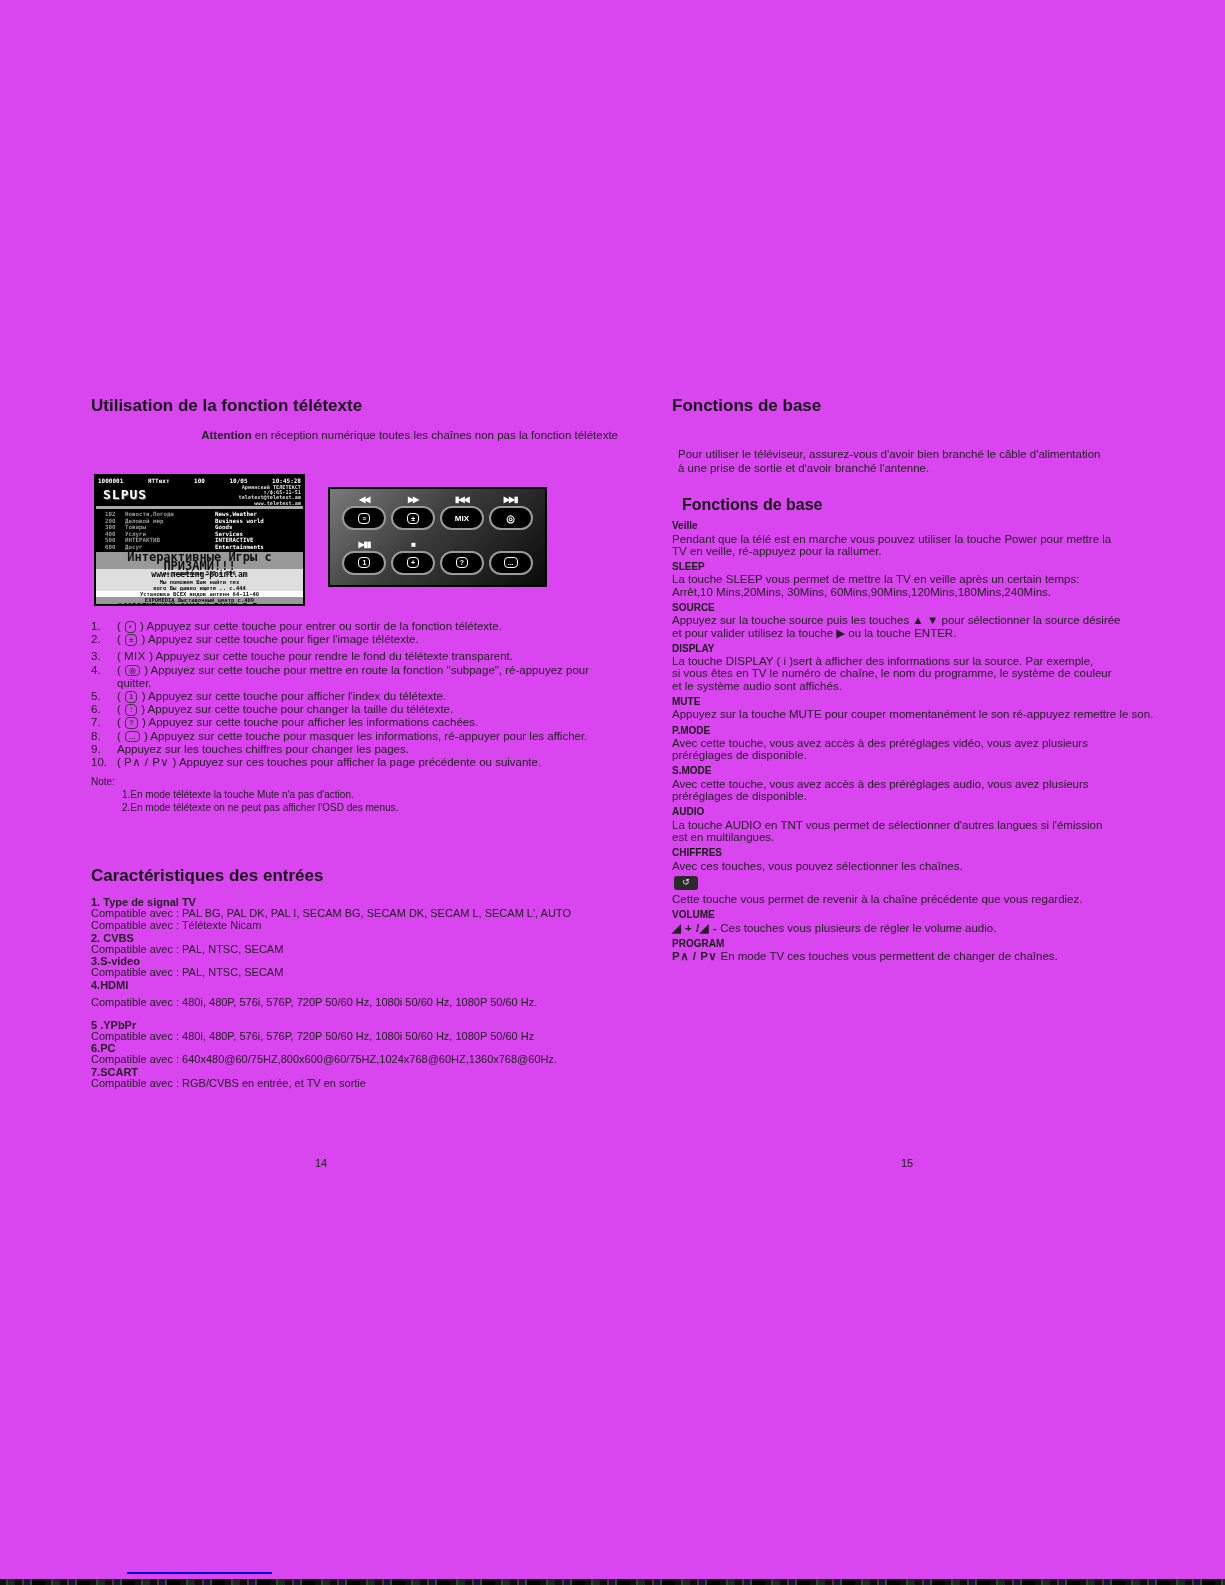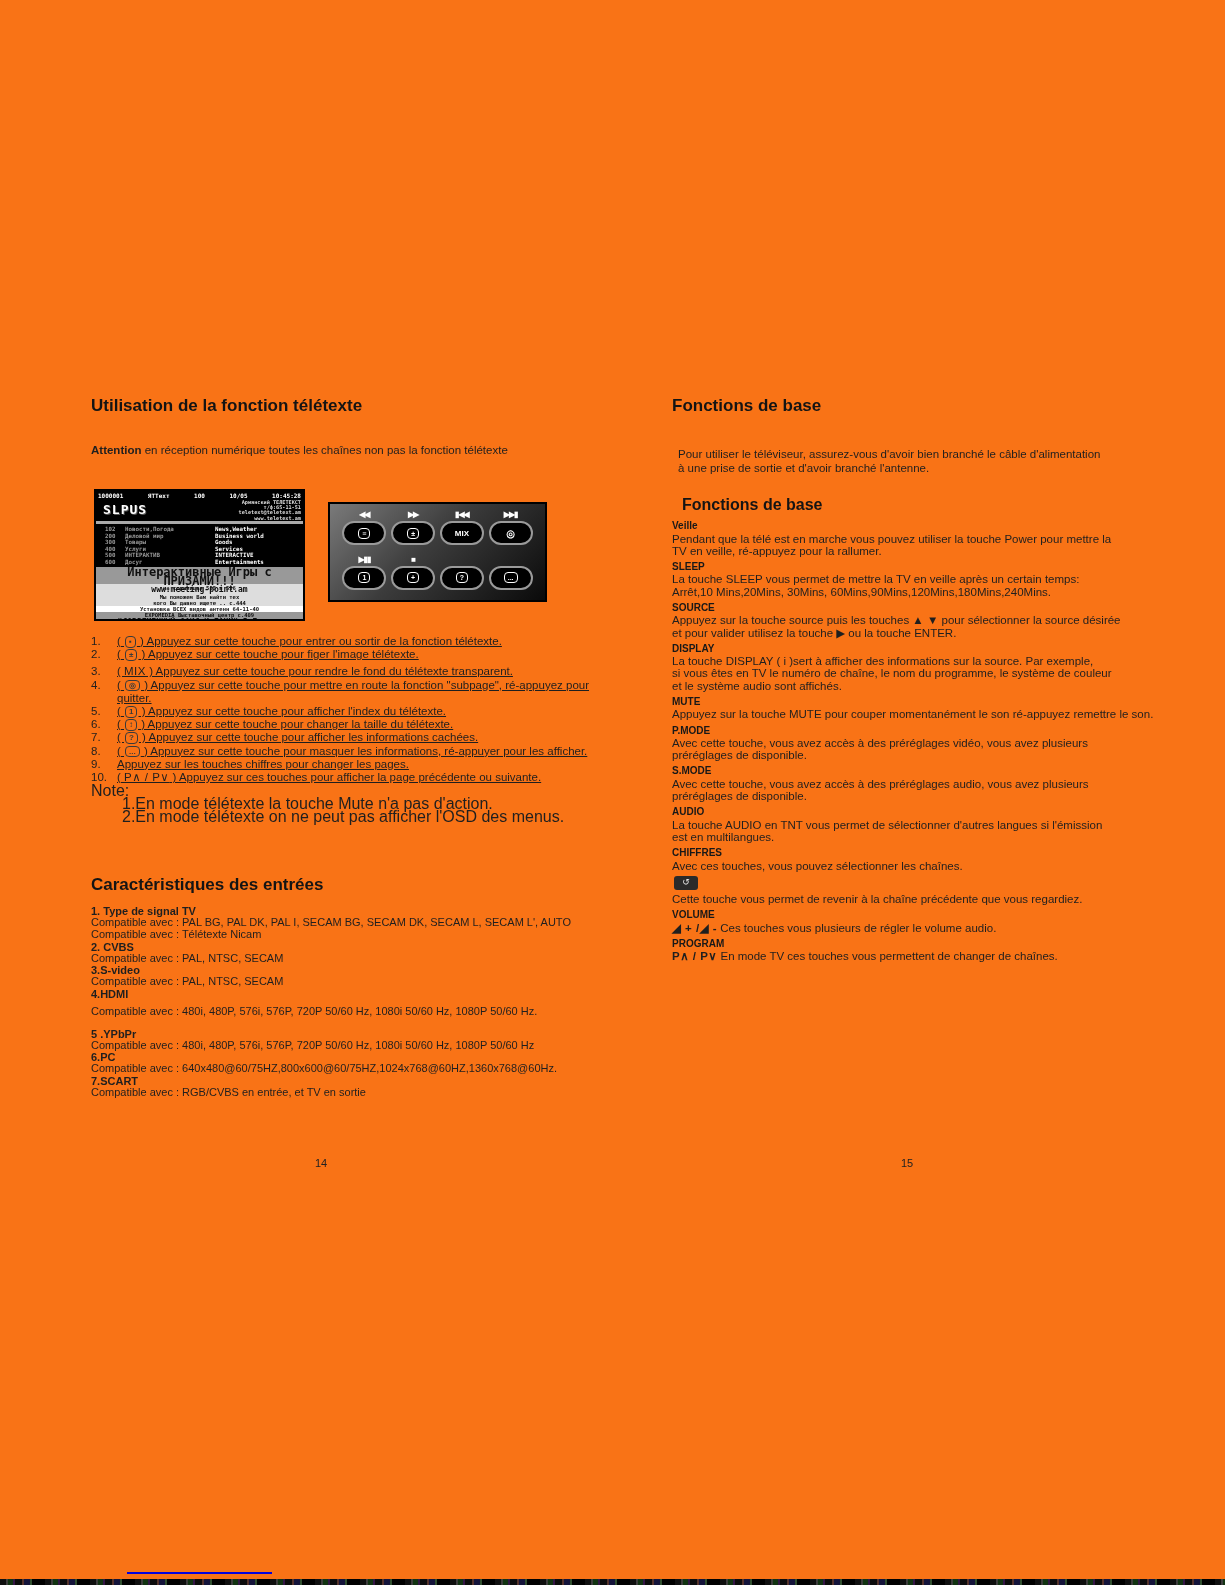--- a/index.html
+++ b/index.html
@@ -1,24 +1,24 @@
 <!DOCTYPE html>
 <html><head>
 <meta charset="utf-8">
 <style>
   html,body{margin:0;padding:0;background:#fff;}
-  .page{position:relative;width:1225px;height:1585px;background:#f97316;overflow:hidden;
+  .page{position:relative;width:1225px;height:1585px;background:#d946ef;overflow:hidden;
         font-family:"Liberation Sans",sans-serif;color:#1f1f1f;}
 
   
   .col-left{position:absolute;left:91px;top:396px;width:527px;}
   .col-right{position:absolute;left:672px;top:396px;width:482px;}
 
   h1.sec{font-size:17px;line-height:20px;font-weight:bold;color:#141414;margin:0;}
-  .attention{margin-top:28px;font-size:11.5px;line-height:13px;}
+  .attention{margin-top:13px;font-size:11.5px;line-height:13px;text-align:right;}
   .attention b{font-weight:bold;}
 
   
   .figure-row{margin-top:32px;display:flex;align-items:flex-start;}
 
   
   .tt{box-sizing:border-box;width:211px;height:132px;margin-left:3px;border:2px solid #000;
       background:#000;color:#eee;font-family:"DejaVu Sans Mono",monospace;overflow:hidden;position:relative;flex:none;}
   .tt-status{height:8px;display:flex;justify-content:space-between;padding:1px 2px 0 2px;
              font-size:6px;line-height:7px;font-weight:bold;color:#fff;white-space:pre;}
@@ -53,26 +53,26 @@
         display:flex;align-items:center;justify-content:center;box-sizing:border-box;}
   .rmini{display:inline-block;border:1px solid #fff;border-radius:4px;padding:0 3px;
          font-size:7px;line-height:9px;color:#fff;font-weight:bold;}
   .rplain{font-size:8px;line-height:9px;color:#fff;font-weight:bold;}
   .rglyph{font-size:10px;line-height:11px;color:#fff;font-weight:bold;}
 
   
   .ttx-list{margin-top:14px;font-size:11.5px;line-height:13.2px;}
   .li{display:flex;}
   .li .n{width:26px;flex:none;}
-  .li .c{flex:1;text-decoration:underline;}
+  .li .c{flex:1;}
   .li.gap{margin-top:4px;}
   .ibox{display:inline-block;border:1px solid #3a3a3a;border-radius:4px;padding:0 3px;margin:0 1px;
         font-size:8px;line-height:9.5px;color:#3a3a3a;vertical-align:1px;font-weight:bold;}
   .ikeys{letter-spacing:0.5px;}
-  .note{font-size:16px;line-height:13px;}
+  .note{margin-top:6px;font-size:10px;line-height:13px;}
   .note .nl{padding-left:31px;}
 
   
   h2.sec{font-size:17px;line-height:20px;font-weight:bold;color:#141414;margin:52px 0 0 0;}
   .specs{margin-top:10px;font-size:11px;}
   .slabel{font-weight:bold;font-size:11px;line-height:12px;}
   .sline{font-size:11px;line-height:11.7px;}
   .spec-hdmi .sline{margin-top:6px;}
   .spec-ypbpr{margin-top:10px;}
 

